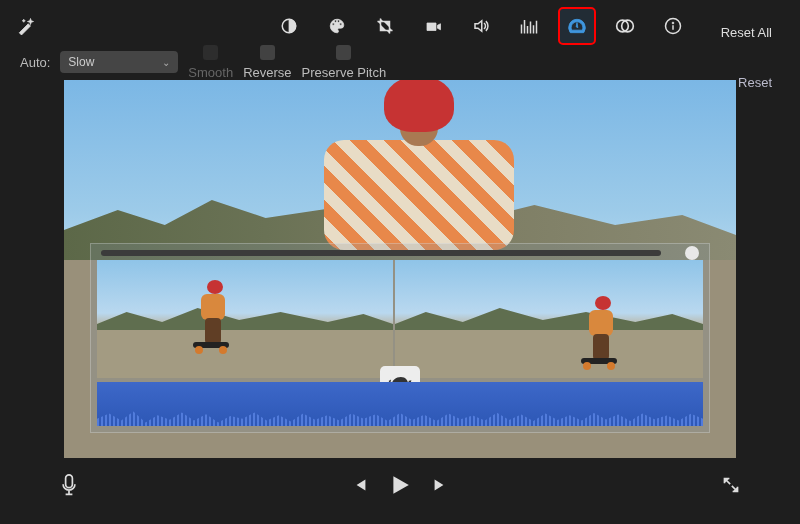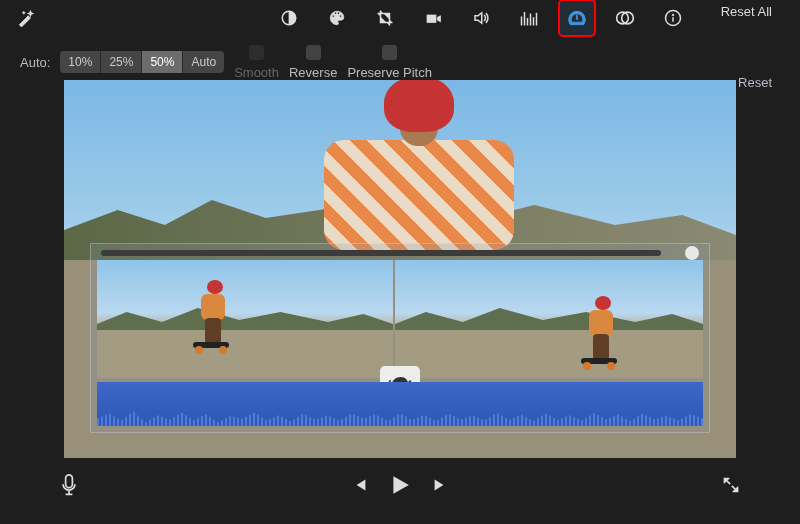--- a/index.html
+++ b/index.html
@@ -7,21 +7,21 @@
     width: 800px;
     height: 524px;
     background: #1e1e1e;
     font-family: -apple-system, "Helvetica Neue", Arial, sans-serif;
     color: #ccc;
     font-size: 13px;
     overflow: hidden;
   }
   .toolbar-top {
     display: flex;
-    align-items: flex-start;
+    align-items: flex-end;
     height: 44px;
     padding: 0 20px 0 8px;
     gap: 12px;
   }
   .toolbar-top .spacer { flex: 1; }
   .tool-btn {
     width: 36px;
     height: 36px;
     display: flex;
     align-items: center;
@@ -285,25 +285,23 @@
         <circle cx="12" cy="12" r="10" fill="none" stroke-width="2"></circle>
         <circle cx="12" cy="8" r="1.2"></circle>
         <path d="M12 11v6" stroke-width="2"></path>
       </svg>
   </div>
   <span class="reset-all">Reset All</span>
 </div>
 
 <div class="controls-row">
   <span class="label">Auto:</span>
-  <div class="segmented">
-    <div class="seg">10%</div>
-    <div class="seg">25%</div>
-    <div class="seg active">50%</div>
-    <div class="seg">Auto</div>
+  <div class="dropdown">
+    <span>Slow</span>
+    <span class="chev">⌄</span>
   </div>
   <label class="chk disabled">
     <span class="box"></span>
     <span>Smooth</span>
   </label>
   <label class="chk">
     <span class="box"></span>
     <span>Reverse</span>
   </label>
   <label class="chk">

